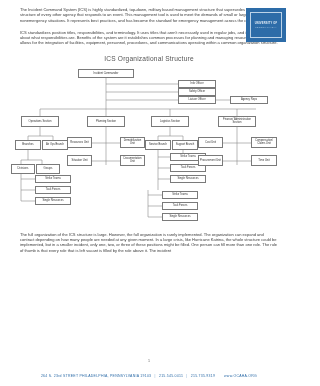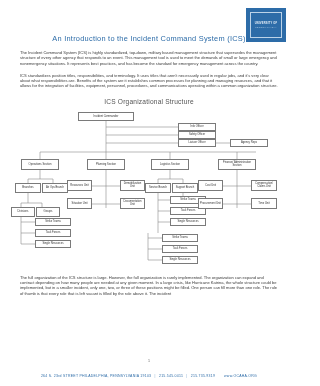--- a/index.html
+++ b/index.html
@@ -118,21 +118,20 @@
 
 <div class="page">
 
   <div class="logo">
     <div class="logo-inner">
       <div class="logo-l1">UNIVERSITY OF</div>
       <div class="logo-l2">PENNSYLVANIA</div>
     </div>
   </div>
 
-  <h1 class="title">An Introduction to the Incident Command System (ICS)</h1>
 
   <p class="para">The Incident Command System (ICS) is highly standardized, top-down, military based management structure that supersedes the management structure of every other agency that responds to an event. This management tool is used to meet the demands of small or large emergency and nonemergency situations. It represents best practices, and has become the standard for emergency management across the country.</p>
   <p class="para">ICS standardizes position titles, responsibilities, and terminology. It uses titles that aren't necessarily used in regular jobs, and it's very clear about what responsibilities are. Benefits of the system are it establishes common processes for planning and managing resources, and that it allows for the integration of facilities, equipment, personnel, procedures, and communications operating within a common organization structure.</p>
 
   <p class="chart-title">ICS Organizational Structure</p>
 
   <div class="chart-wrap">
 
     <svg width="258" height="160">
       <g stroke="#8a8a8a" stroke-width="0.6" fill="none">

